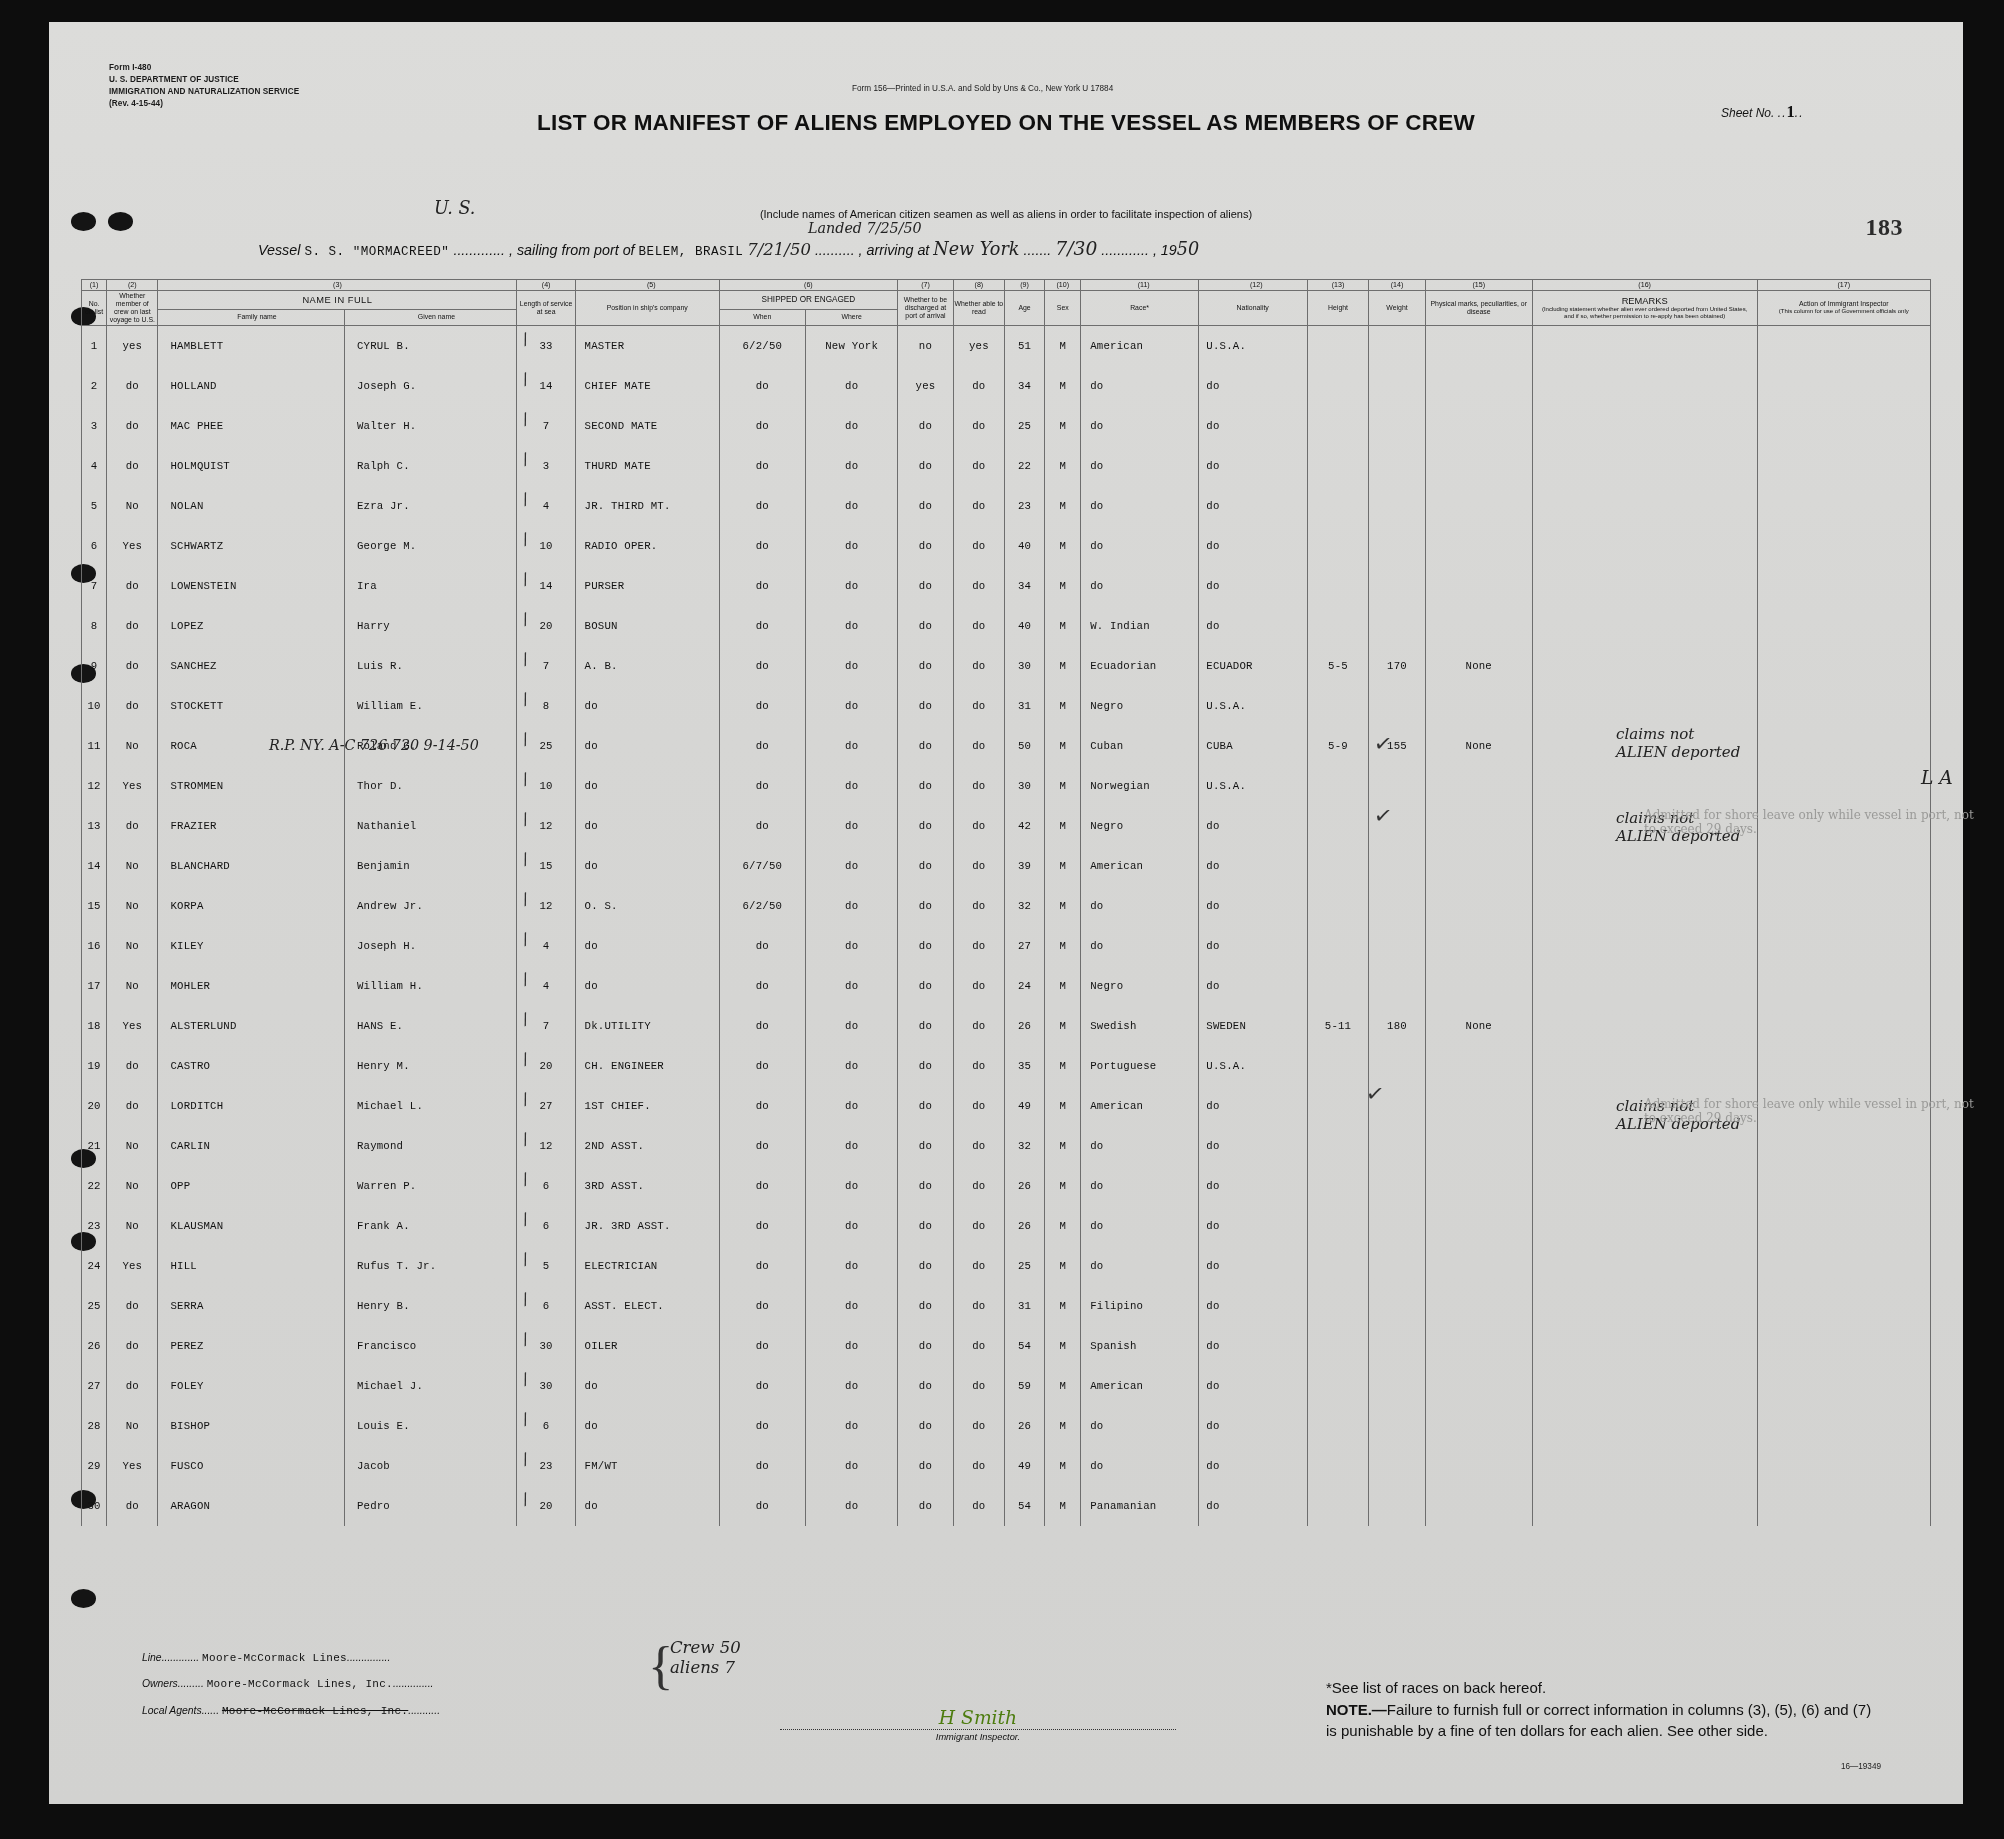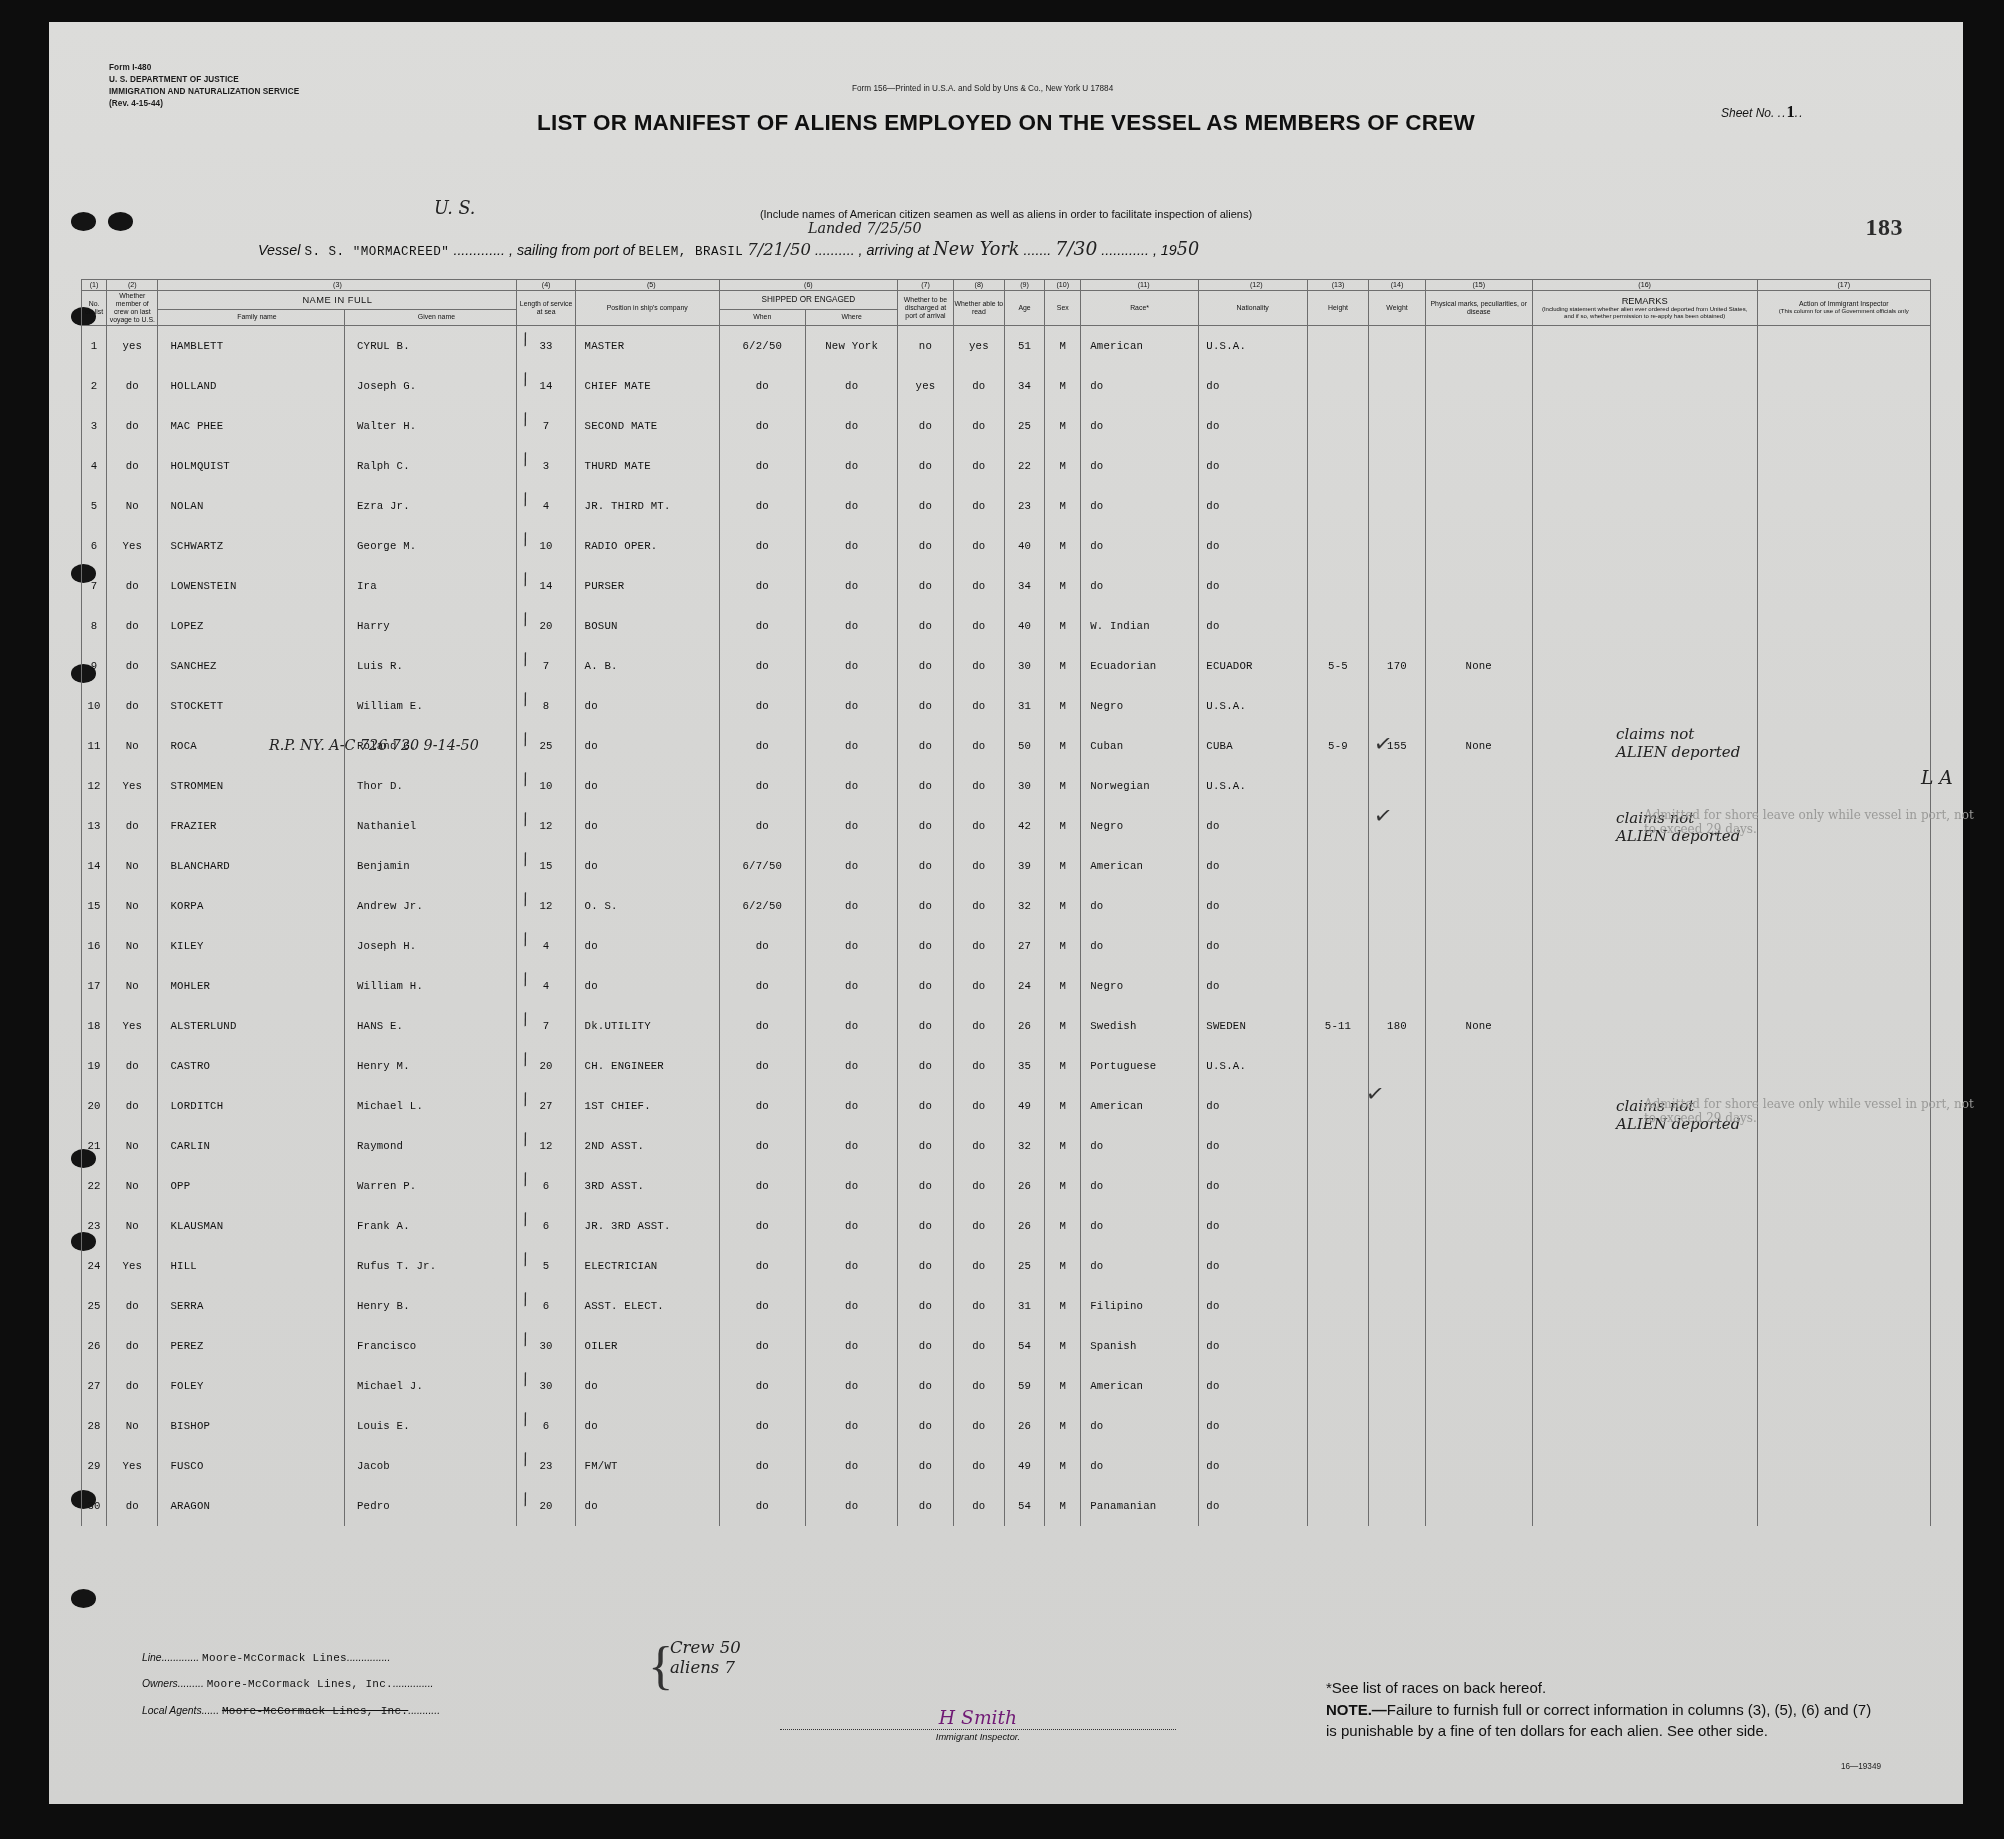--- a/index.html
+++ b/index.html
@@ -51,21 +51,21 @@
   .c-rem{width:236px;position:relative;}
   .c-act{width:181px;position:relative;}
   .slash{position:absolute;left:3.3px;top:5.5px;font-size:16.5px;color:#333;transform:rotate(-28deg);}
   
   .footer{position:absolute;left:93px;bottom:73px;font-size:10.4px;color:#111;font-style:italic;}
   .footer div{margin-bottom:14.3px;}
   .footer .val{font-family:"Liberation Mono",monospace;font-style:normal;font-size:11px;letter-spacing:0.3px;}
   .strike{text-decoration:line-through;}
   .inspector{position:absolute;left:731px;bottom:62px;width:396px;text-align:center;font-size:9.3px;color:#111;font-style:italic;}
   .sigline{border-top:0.5px dotted #333;padding-top:2.2px;}
-  .sig{font-family:"DejaVu Serif",serif;font-style:italic;font-size:18.7px;color:#701a75;margin-bottom:1.1px;}
+  .sig{font-family:"DejaVu Serif",serif;font-style:italic;font-size:18.7px;color:#4d7c0f;margin-bottom:1.1px;}
   .notes{position:absolute;right:82px;bottom:62px;width:555px;font-size:15px;color:#111;line-height:1.45;}
   .notes .t{text-align:left;}
   .smallright{position:absolute;right:82px;bottom:51px;font-size:8.2px;color:#222;}
   .crewnote{position:absolute;left:621px;bottom:125px;font-family:"DejaVu Serif",serif;font-style:italic;font-size:16.5px;color:#222;line-height:1.25;}
   .brace{position:absolute;left:599px;bottom:118px;font-size:53px;color:#333;font-family:"Liberation Serif",serif;line-height:.8;}
   .annot{position:absolute;font-family:"DejaVu Serif",serif;font-style:italic;color:#222;}
   .chk{position:absolute;font-size:22px;color:#333;font-family:"Liberation Serif",serif;transform:rotate(8deg);}
   .faint{color:#9a9a98;}
 </style>
 </head>

